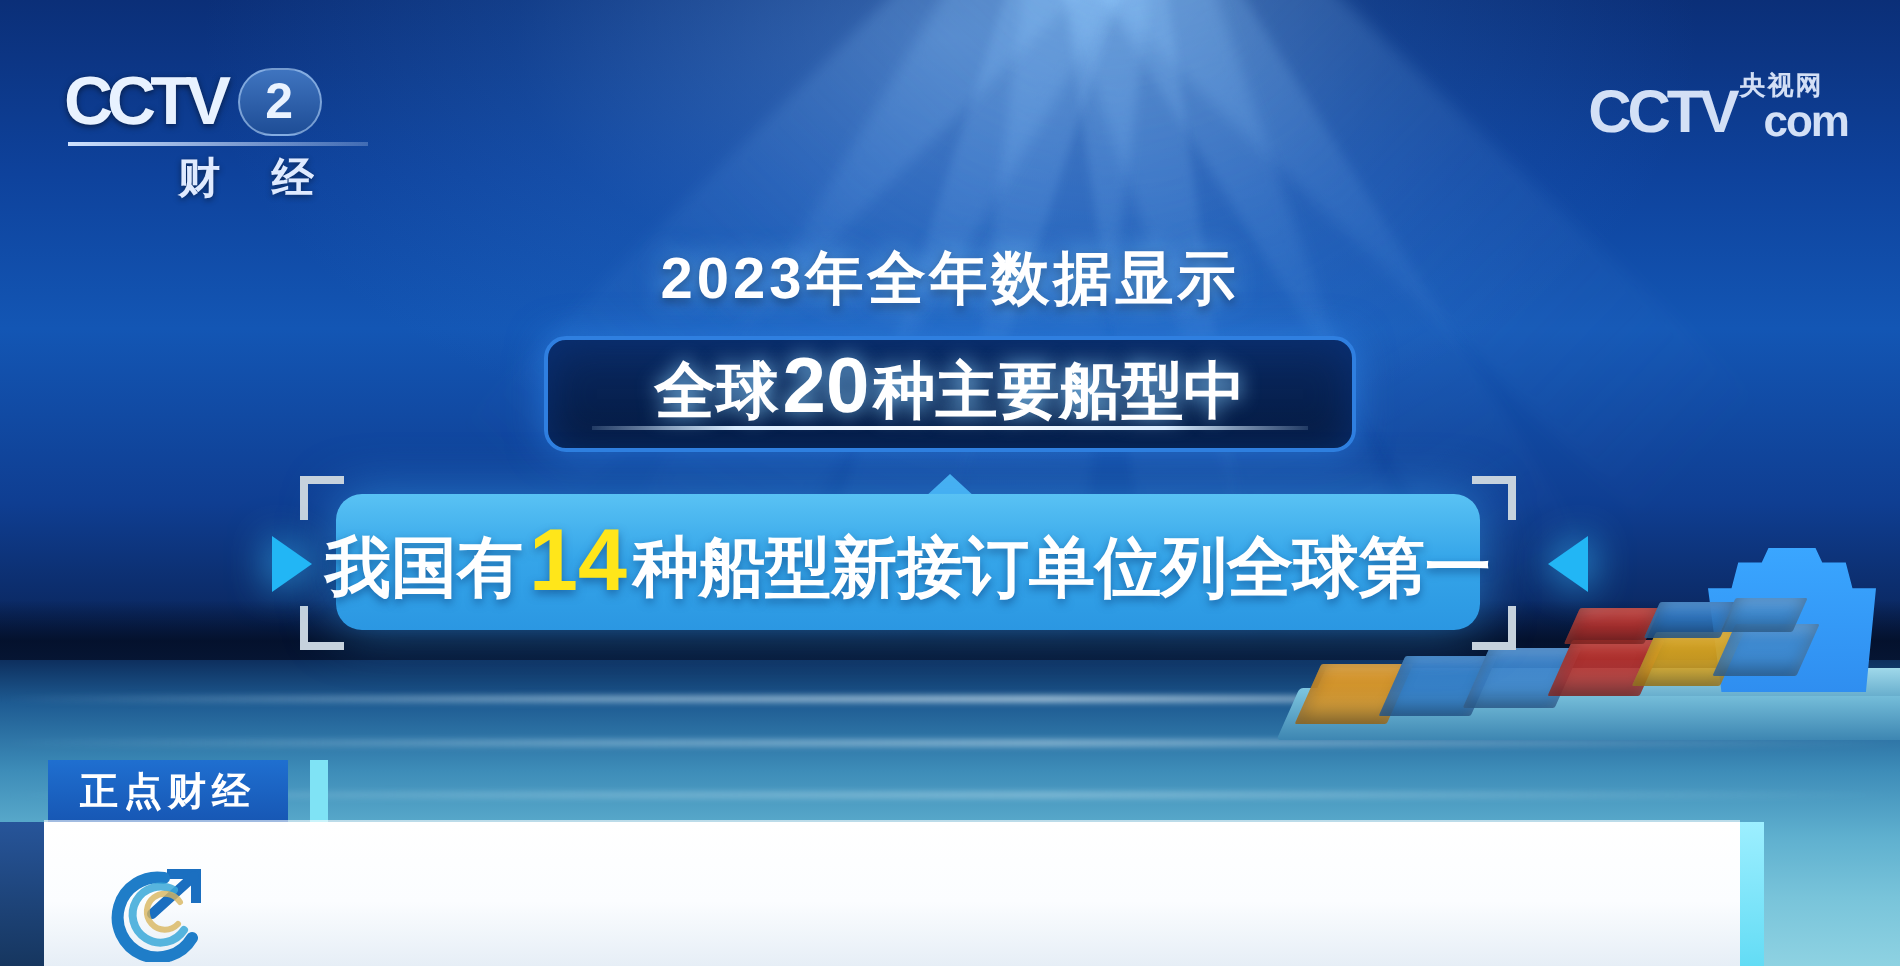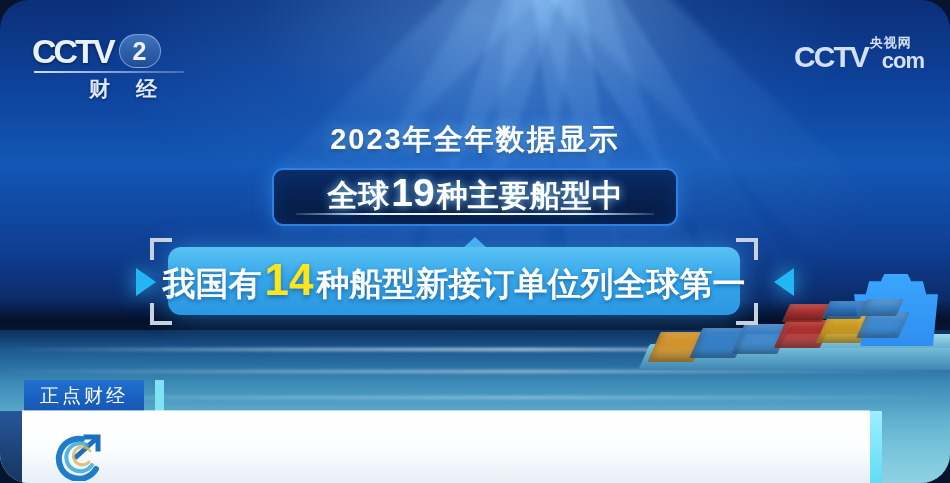--- a/index.html
+++ b/index.html
@@ -10,21 +10,20 @@
     background:#06142e;
   }
 
   #stage {
     position:relative;
     width:950px; height:483px;
     overflow:hidden;
     background:
       radial-gradient(ellipse 520px 300px at 50% 4%, rgba(120,185,255,0.40) 0%, rgba(60,140,230,0.16) 42%, rgba(0,0,0,0) 72%),
       linear-gradient(180deg,#0b2f78 0%,#0e429c 18%,#1356b4 34%,#0f3e92 52%,#0a2458 66%,#071a3f 74%, #0a2a55 78%, #15558f 86%, #2f86bd 94%, #51a9d2 100%);
-    border-radius: 29px;
   }
 
   
   .ray {
     position:absolute;
     top:-60px; left:50%;
     width:150px; height:420px;
     background:linear-gradient(180deg, rgba(150,205,255,0.30) 0%, rgba(120,185,255,0.10) 55%, rgba(255,255,255,0) 100%);
     transform-origin:50% 0%;
     pointer-events:none;
@@ -182,21 +181,21 @@
   .arrow.left  { left:136px; border-top:14px solid transparent; border-bottom:14px solid transparent; border-left:20px solid #22b6f5; }
   .arrow.right { left:774px; border-top:14px solid transparent; border-bottom:14px solid transparent; border-right:20px solid #22b6f5; }
 
   
   #lt-tab {
     position:absolute; left:24px; top:380px;
     height:31px; padding:0 16px;
     background:linear-gradient(180deg,#1f6fd0,#1757b4);
     display:flex; align-items:center;
   }
-  #lt-tab .lbl { font-size:19px; font-weight:normal; color:#ffffff; letter-spacing:3px; }
+  #lt-tab .lbl { font-size:19px; font-weight:bold; color:#ffffff; letter-spacing:3px; }
   #lt-tab-accent {
     position:absolute; left:155px; top:380px; width:9px; height:31px;
     background:#7fe3f5;
   }
   #lt-bar {
     position:absolute; left:22px; top:411px; width:848px; height:72px;
     background:linear-gradient(180deg,#ffffff 0%,#fbfdff 55%,#e6eef6 100%);
     box-shadow:0 -1px 0 rgba(255,255,255,.6);
   }
   #lt-bar-accent {
@@ -269,21 +268,21 @@
         <div class="ctr" style="left: 150px; top: 34px; width: 40px; height: 18px; background: linear-gradient(rgb(184, 49, 44), rgba(184, 49, 44, 0.8)); transform: skewX(-24deg); box-shadow: rgba(0, 0, 0, 0.35) 0px -4px 8px inset, rgba(255, 255, 255, 0.18) 0px 4px 6px inset;"></div>
         <div class="ctr" style="left: 190px; top: 31px; width: 38px; height: 18px; background: linear-gradient(rgb(47, 121, 196), rgba(47, 121, 196, 0.8)); transform: skewX(-24deg); box-shadow: rgba(0, 0, 0, 0.35) 0px -4px 8px inset, rgba(255, 255, 255, 0.18) 0px 4px 6px inset;"></div>
         <div class="ctr" style="left: 228px; top: 29px; width: 36px; height: 17px; background: linear-gradient(rgb(63, 136, 204), rgba(63, 136, 204, 0.8)); transform: skewX(-24deg); box-shadow: rgba(0, 0, 0, 0.35) 0px -4px 8px inset, rgba(255, 255, 255, 0.18) 0px 4px 6px inset;"></div>
       </div>
   </div>
 
   <div id="headline1">2023年全年数据显示</div>
 
   <div id="box1">
     <div class="b1text">
-      <span>全球</span><span class="b1num">19</span><span>种主要船型中</span>
+      <span>全球</span><span class="b1num">20</span><span>种主要船型中</span>
     </div>
     <div class="underline"></div>
   </div>
 
   <div id="notch"></div>
 
   <div id="box2">
     <div class="b2text">
       <span>我国有</span><span class="b2num">14</span><span>种船型新接订单位列全球第一</span>
     </div>

